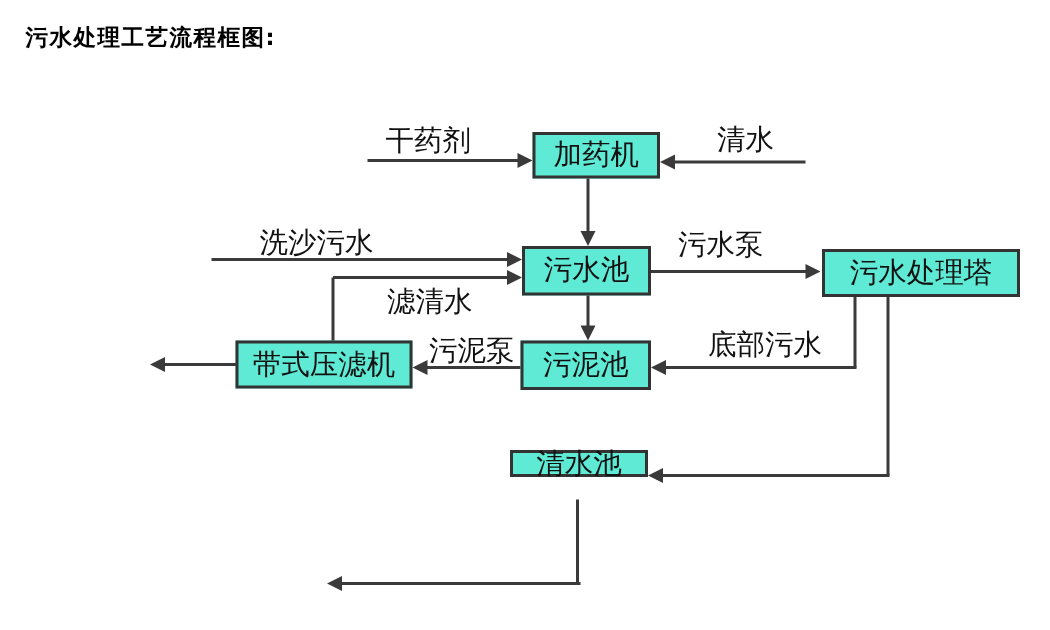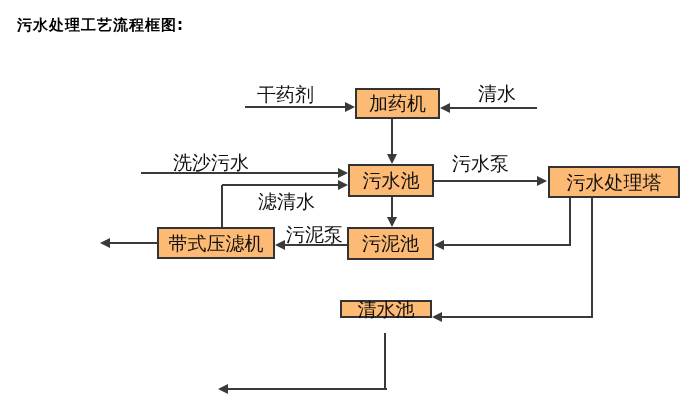--- a/index.html
+++ b/index.html
@@ -5,21 +5,21 @@
   html,body{margin:0;padding:0;background:#fff;}
   .page{
     position:relative;width:700px;height:420px;background:#ffffff;overflow:hidden;
     font-family:"DejaVu Sans","Liberation Sans",sans-serif;color:#000;
   }
   .title{
     position:absolute;left:17px;top:16px;margin:0;
     font-size:15px;font-weight:bold;letter-spacing:1px;color:#000;white-space:nowrap;
   }
   .node{
-    position:absolute;box-sizing:border-box;background:#fdba74;border:2px solid #333;
+    position:absolute;box-sizing:border-box;background:#5eead4;border:2px solid #333;
     display:flex;align-items:center;justify-content:center;
     font-size:19px;line-height:1;white-space:nowrap;color:#111;
   }
   .lbl{
     position:absolute;font-size:19px;line-height:1;white-space:nowrap;color:#111;
   }
   .hl{position:absolute;height:2px;background:#3a3a3a;}
   .vl{position:absolute;width:2px;background:#3a3a3a;}
   .ar{position:absolute;width:0;height:0;border-top:5px solid transparent;border-bottom:5px solid transparent;border-left:10px solid #3a3a3a;}
   .al{position:absolute;width:0;height:0;border-top:5px solid transparent;border-bottom:5px solid transparent;border-right:10px solid #3a3a3a;}
@@ -50,20 +50,21 @@
   <div class="node" style="left:340px;top:300px;width:92px;height:18px">
     <span>清水池</span>
   </div>
 
   <div class="lbl" style="left:257px;top:85px">干药剂</div>
   <div class="lbl" style="left:478px;top:84px">清水</div>
   <div class="lbl" style="left:173px;top:153px">洗沙污水</div>
   <div class="lbl" style="left:258px;top:192px">滤清水</div>
   <div class="lbl" style="left:452px;top:154px">污水泵</div>
   <div class="lbl" style="left:286px;top:225px">污泥泵</div>
+  <div class="lbl" style="left:472px;top:221px">底部污水</div>
 
   <div class="hl" style="left:245px;top:106px;width:101px"></div>
   <div class="ar" style="left:345px;top:102px"></div>
 
   <div class="hl" style="left:450px;top:107px;width:87px"></div>
   <div class="al" style="left:440px;top:103px"></div>
 
   <div class="vl" style="left:391px;top:119px;height:36px"></div>
   <div class="ad" style="left:387px;top:154px"></div>
 

